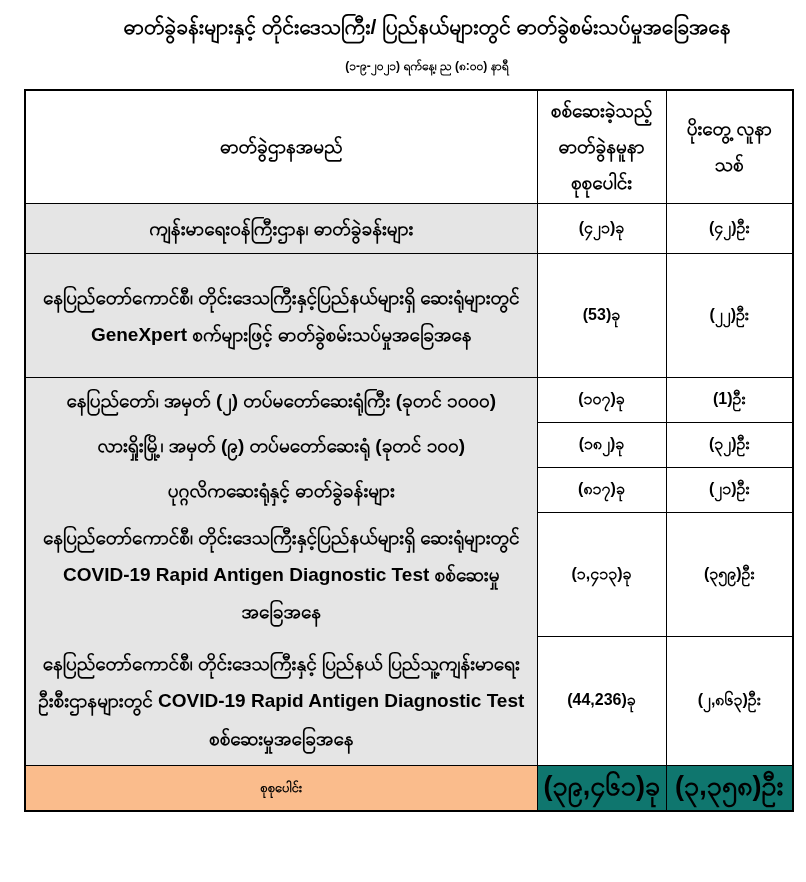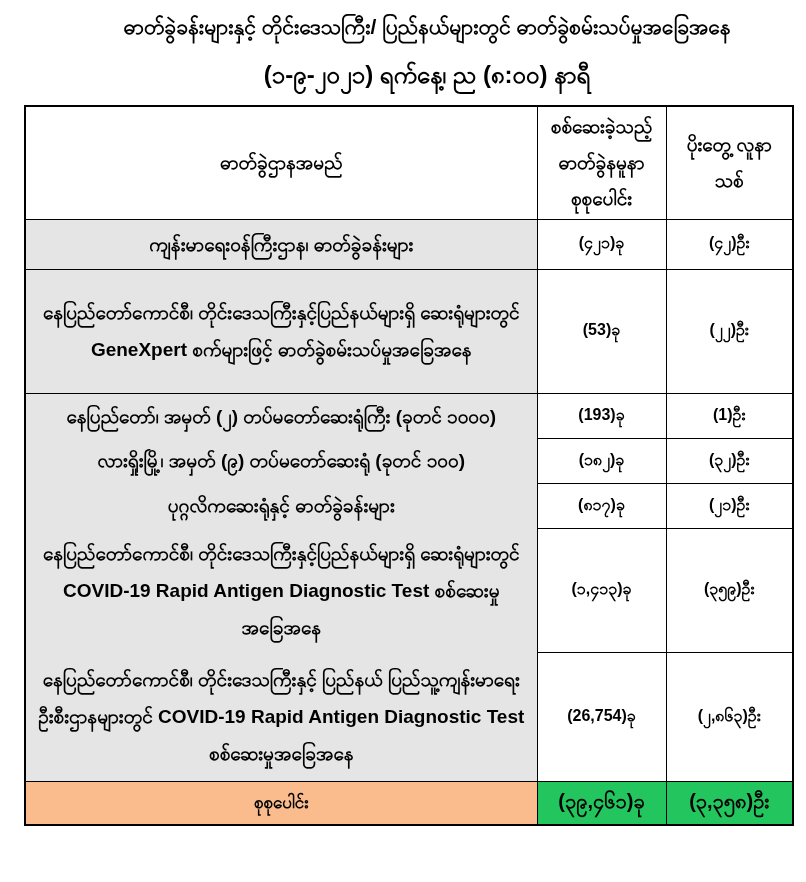--- a/index.html
+++ b/index.html
@@ -22,21 +22,21 @@
     font-weight: bold;
     margin-left: 48px;
   }
   .title-line1 {
     padding-top: 12px;
     font-size: 21px;
     line-height: 1.4;
   }
   .title-line2 {
     margin-top: 18px;
-    font-size: 24px;
+    font-size: 12px;
     line-height: 1.3;
   }
   table.stats {
     border-collapse: collapse;
     table-layout: fixed;
     margin-left: 24px;
     margin-top: 14px;
     width: 768px;
     border: 2px solid #000;
   }
@@ -66,25 +66,25 @@
   }
   td.val-cell {
     background: #ffffff;
     font-size: 16px;
   }
   
   tr.merge-top td.name-cell { border-top-style: hidden; }
 
   td.total-label {
     background: #FABC8C;
-    font-size: 17px;
+    font-size: 13px;
   }
   td.total-val {
-    background: #22c55e;
-    font-size: 20px;
+    background: #0f766e;
+    font-size: 27px;
   }
 </style>
 </head>
 <body>
 
 <div class="page">
 
   <div class="title-block">
     <div class="title-line1">ဓာတ်ခွဲခန်းများနှင့် တိုင်းဒေသကြီး/ ပြည်နယ်များတွင် ဓာတ်ခွဲစမ်းသပ်မှုအခြေအနေ</div>
     <div class="title-line2">(၁-၉-၂၀၂၁) ရက်နေ့၊ ည (၈:၀၀) နာရီ</div>
@@ -109,41 +109,41 @@
         <td class="val-cell">(၄၂၁)ခု</td>
         <td class="val-cell">(၄၂)ဦး</td>
       </tr>
       <tr style="height:124px">
         <td class="name-cell">နေပြည်တော်ကောင်စီ၊ တိုင်းဒေသကြီးနှင့်ပြည်နယ်များရှိ ဆေးရုံများတွင် GeneXpert စက်များဖြင့် ဓာတ်ခွဲစမ်းသပ်မှုအခြေအနေ</td>
         <td class="val-cell">(53)ခု</td>
         <td class="val-cell">(၂၂)ဦး</td>
       </tr>
       <tr style="height:45px">
         <td class="name-cell">နေပြည်တော်၊ အမှတ် (၂) တပ်မတော်ဆေးရုံကြီး (ခုတင် ၁၀၀၀)</td>
-        <td class="val-cell">(193)ခု</td>
+        <td class="val-cell">(၁၀၇)ခု</td>
         <td class="val-cell">(1)ဦး</td>
       </tr>
       <tr class="merge-top" style="height:45px">
         <td class="name-cell">လားရှိုးမြို့၊ အမှတ် (၉) တပ်မတော်ဆေးရုံ (ခုတင် ၁၀၀)</td>
         <td class="val-cell">(၁၈၂)ခု</td>
         <td class="val-cell">(၃၂)ဦး</td>
       </tr>
       <tr class="merge-top" style="height:45px">
         <td class="name-cell">ပုဂ္ဂလိကဆေးရုံနှင့် ဓာတ်ခွဲခန်းများ</td>
         <td class="val-cell">(၈၁၇)ခု</td>
         <td class="val-cell">(၂၁)ဦး</td>
       </tr>
       <tr class="merge-top" style="height:124px">
         <td class="name-cell">နေပြည်တော်ကောင်စီ၊ တိုင်းဒေသကြီးနှင့်ပြည်နယ်များရှိ ဆေးရုံများတွင် COVID-19 Rapid Antigen Diagnostic Test စစ်ဆေးမှုအခြေအနေ</td>
         <td class="val-cell">(၁,၄၁၃)ခု</td>
         <td class="val-cell">(၃၅၉)ဦး</td>
       </tr>
       <tr class="merge-top" style="height:129px">
         <td class="name-cell">နေပြည်တော်ကောင်စီ၊ တိုင်းဒေသကြီးနှင့် ပြည်နယ် ပြည်သူ့ကျန်းမာရေးဦးစီးဌာနများတွင်  COVID-19 Rapid Antigen Diagnostic Test စစ်ဆေးမှုအခြေအနေ</td>
-        <td class="val-cell">(26,754)ခု</td>
+        <td class="val-cell">(44,236)ခု</td>
         <td class="val-cell">(၂,၈၆၃)ဦး</td>
       </tr>
       <tr style="height:44px">
         <td class="total-label">စုစုပေါင်း</td>
         <td class="total-val">(၃၉,၄၆၁)ခု</td>
         <td class="total-val">(၃,၃၅၈)ဦး</td>
       </tr>
     </tbody>
   </table>
 

